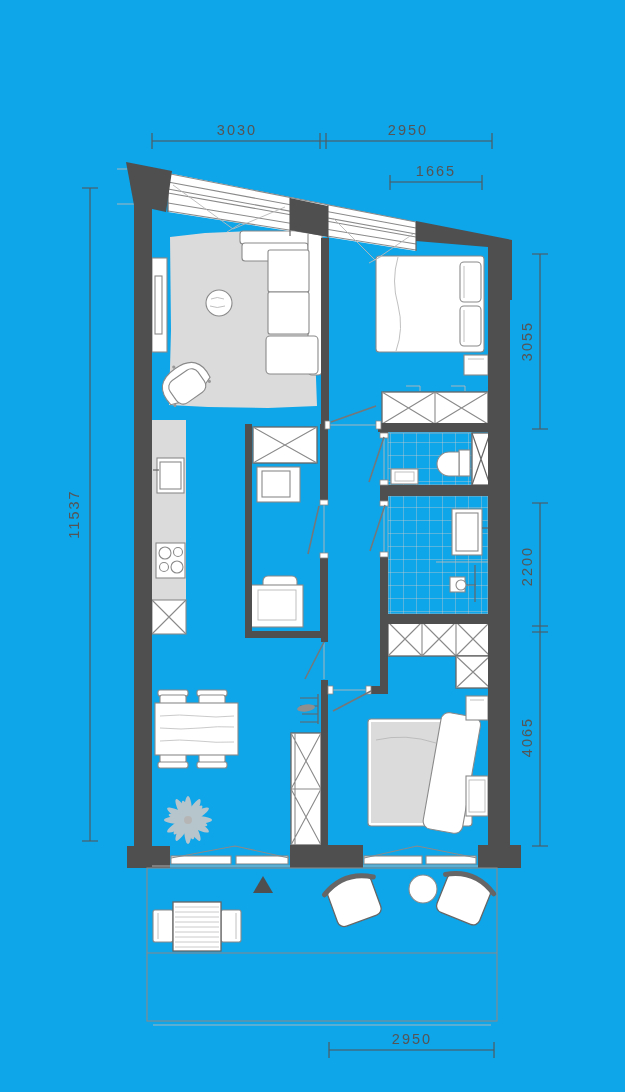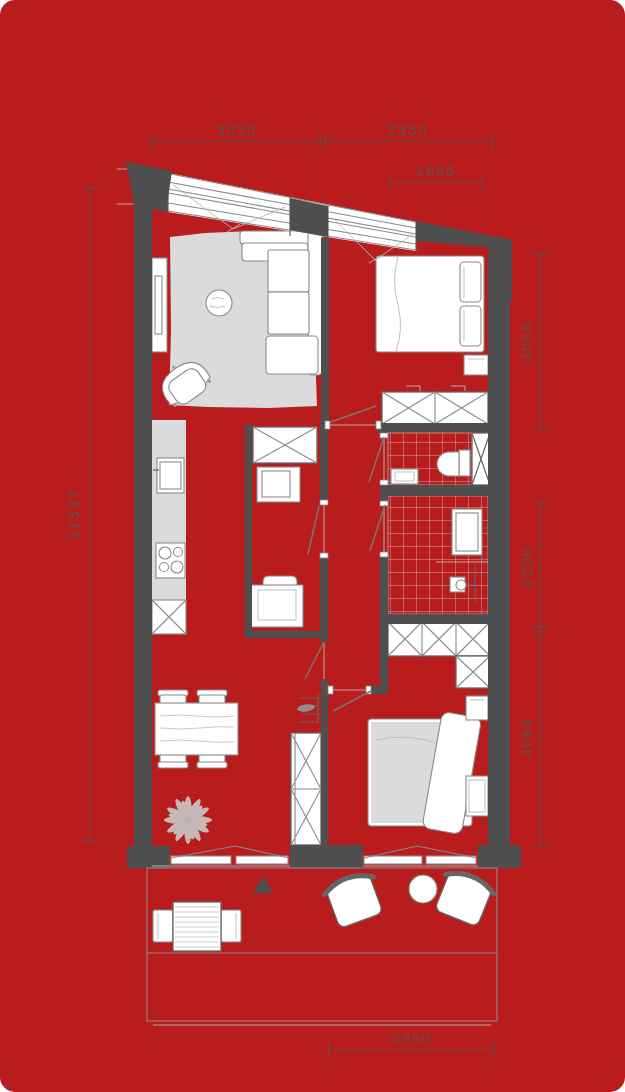--- a/index.html
+++ b/index.html
@@ -1,21 +1,21 @@
 <!DOCTYPE html>
 <html style="--wall: #4f4f4f; --line: #8a8a8a; --line-strong: #666666; --fill-soft: #dbdbdb; --dim: #555555; --tile: #cccccc; --plant: #c9c9c9;"><head>
 <meta charset="utf-8">
 <style>
   :root{
     --wall:#4f4f4f; --line:#8a8a8a; --line-strong:#666666;
     --fill-soft:#dbdbdb; --dim:#555555; --tile:#cccccc; --plant:#c9c9c9;
   }
   html,body{margin:0;padding:0;background:#fff;}
-  .stage{width:625px;height:1092px;background:#b91c1c;position:relative;margin:0 auto;
-         font-family:"Liberation Sans", sans-serif;border-radius:15px;}
+  .stage{width:625px;height:1092px;background:#0ea5e9;position:relative;margin:0 auto;
+         font-family:"Liberation Sans", sans-serif;}
   svg{display:block}
   .wall{fill:var(--wall);stroke:none}
   .ln{stroke:var(--line);fill:none;stroke-width:1.1}
   .lns{stroke:var(--line-strong);fill:none;stroke-width:1.2}
   .fw{fill:#ffffff;stroke:var(--line);stroke-width:1.1}
   .fws{fill:#ffffff;stroke:var(--line-strong);stroke-width:1.3}
   .soft{fill:var(--fill-soft);stroke:none}
   .thin{stroke:#b9b9b9;fill:none;stroke-width:0.9}
   .door{stroke:#777777;fill:none;stroke-width:1.5}
   .jamb{fill:#ffffff;stroke:#888888;stroke-width:0.8}

